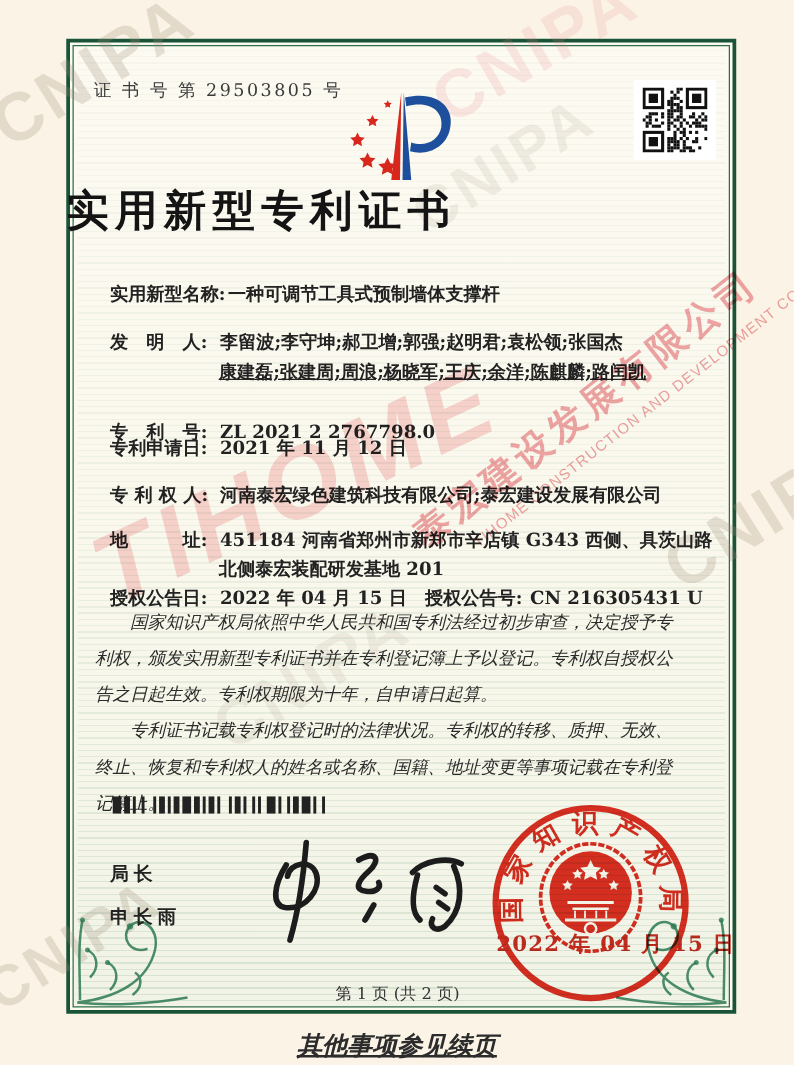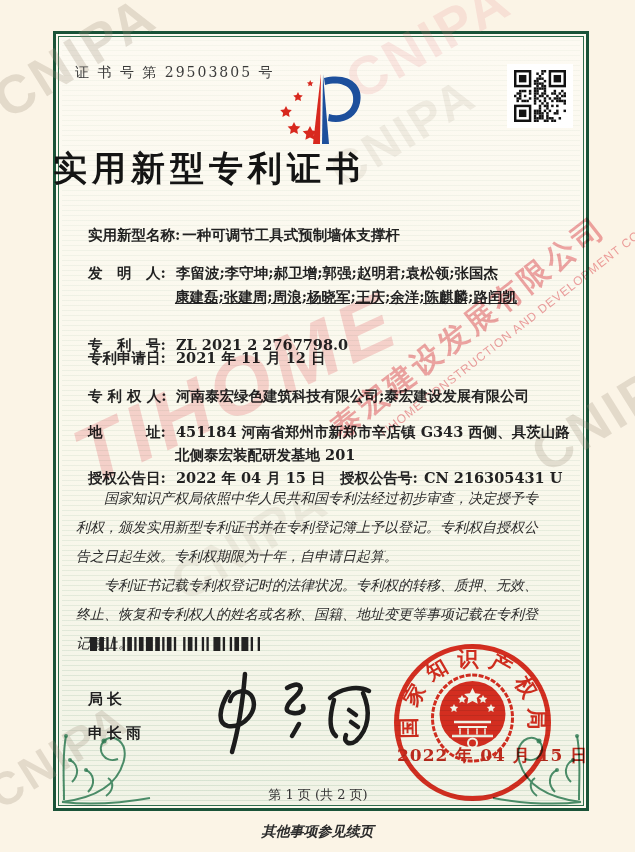--- a/index.html
+++ b/index.html
@@ -51,21 +51,21 @@
   .legal p{margin:0;text-indent:2em;}
   
   .barcode{left:90px;top:637px;z-index:5;}
   .sig-role{left:88px;top:690px;font-size:15px;font-weight:bold;letter-spacing:4px;color:#222;z-index:5;font-family:"Liberation Sans",sans-serif;}
   .sig-name{left:88px;top:724px;font-size:15px;font-weight:bold;letter-spacing:4px;color:#222;z-index:5;font-family:"Liberation Sans",sans-serif;}
   .sig-svg{left:195px;top:666px;z-index:6;}
   .seal{left:390px;top:640px;width:165px;height:165px;z-index:9;mix-blend-mode:multiply;opacity:.95;}
   .seal-date{position:absolute;left:7px;top:104px;font-size:17px;font-weight:bold;letter-spacing:1px;color:#c62114;white-space:nowrap;}
   .flourish{z-index:4;}
   .page-num{left:53px;width:530px;top:786px;text-align:center;font-size:13px;color:#333;z-index:5;}
-  .note{left:0;width:635px;top:823px;text-align:center;font-size:14px;font-style:italic;font-weight:bold;color:#2c2c2c;z-index:5;}
+  .note{left:0;width:635px;top:823px;text-align:center;font-size:20px;font-style:italic;font-weight:bold;color:#2c2c2c;z-index:5;text-decoration:underline;}
 </style>
 </head>
 <body>
 
 <div class="abs frame-outer">
   <div class="frame-inner">
     <div class="guilloche"></div>
   </div>
 </div>
 

